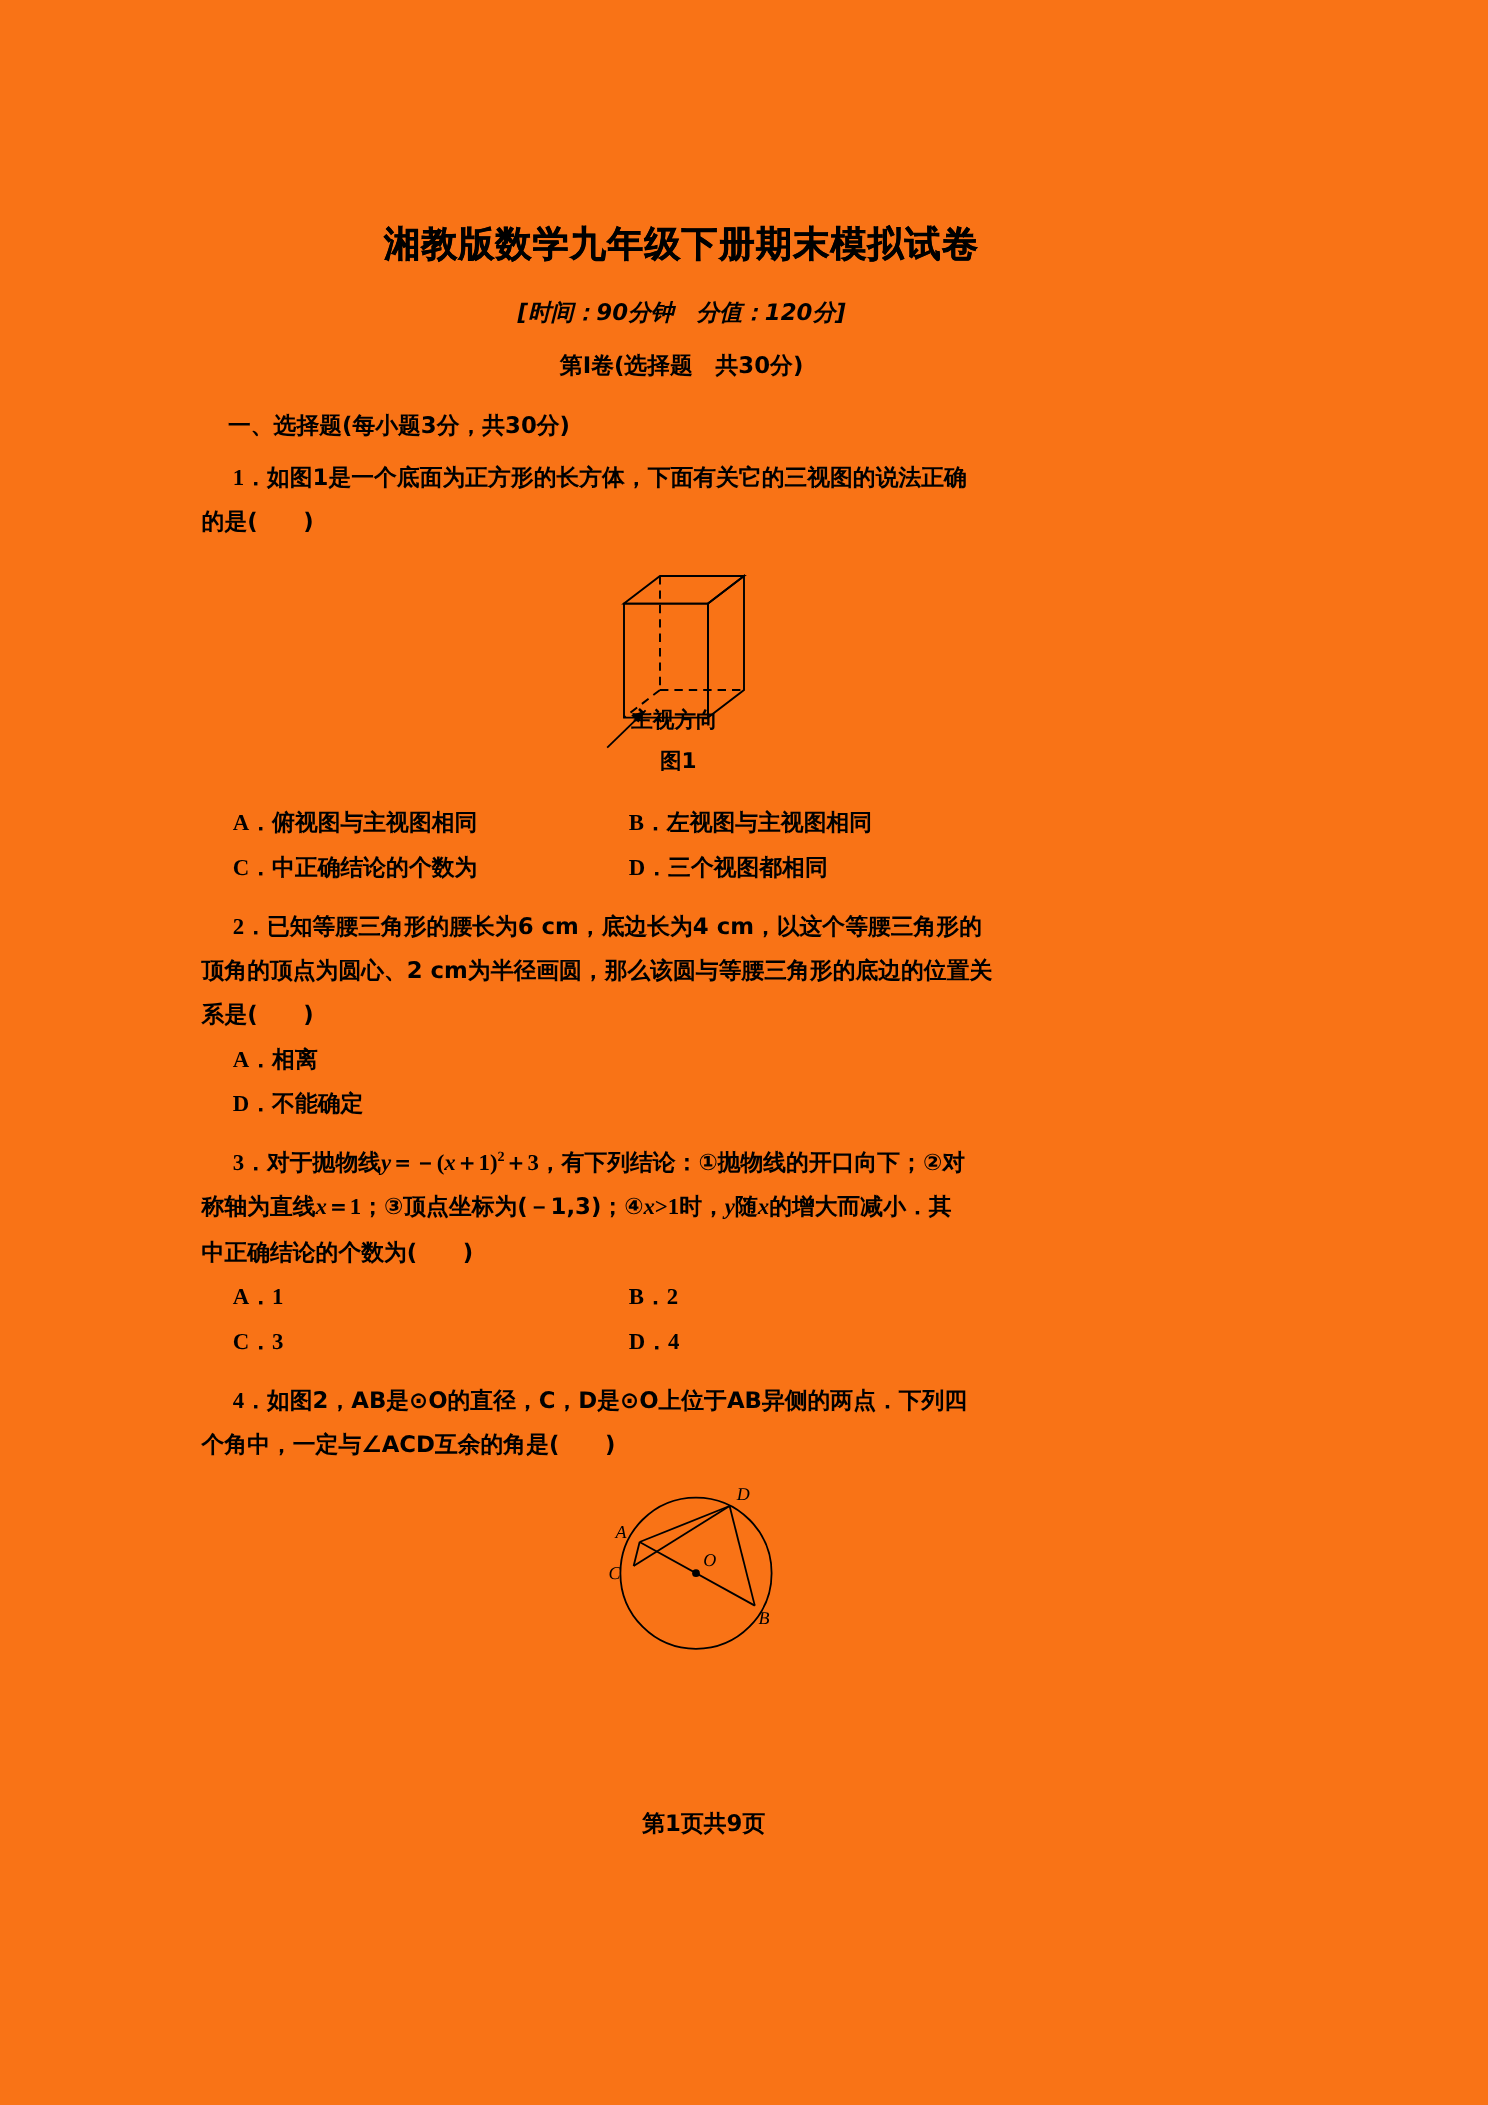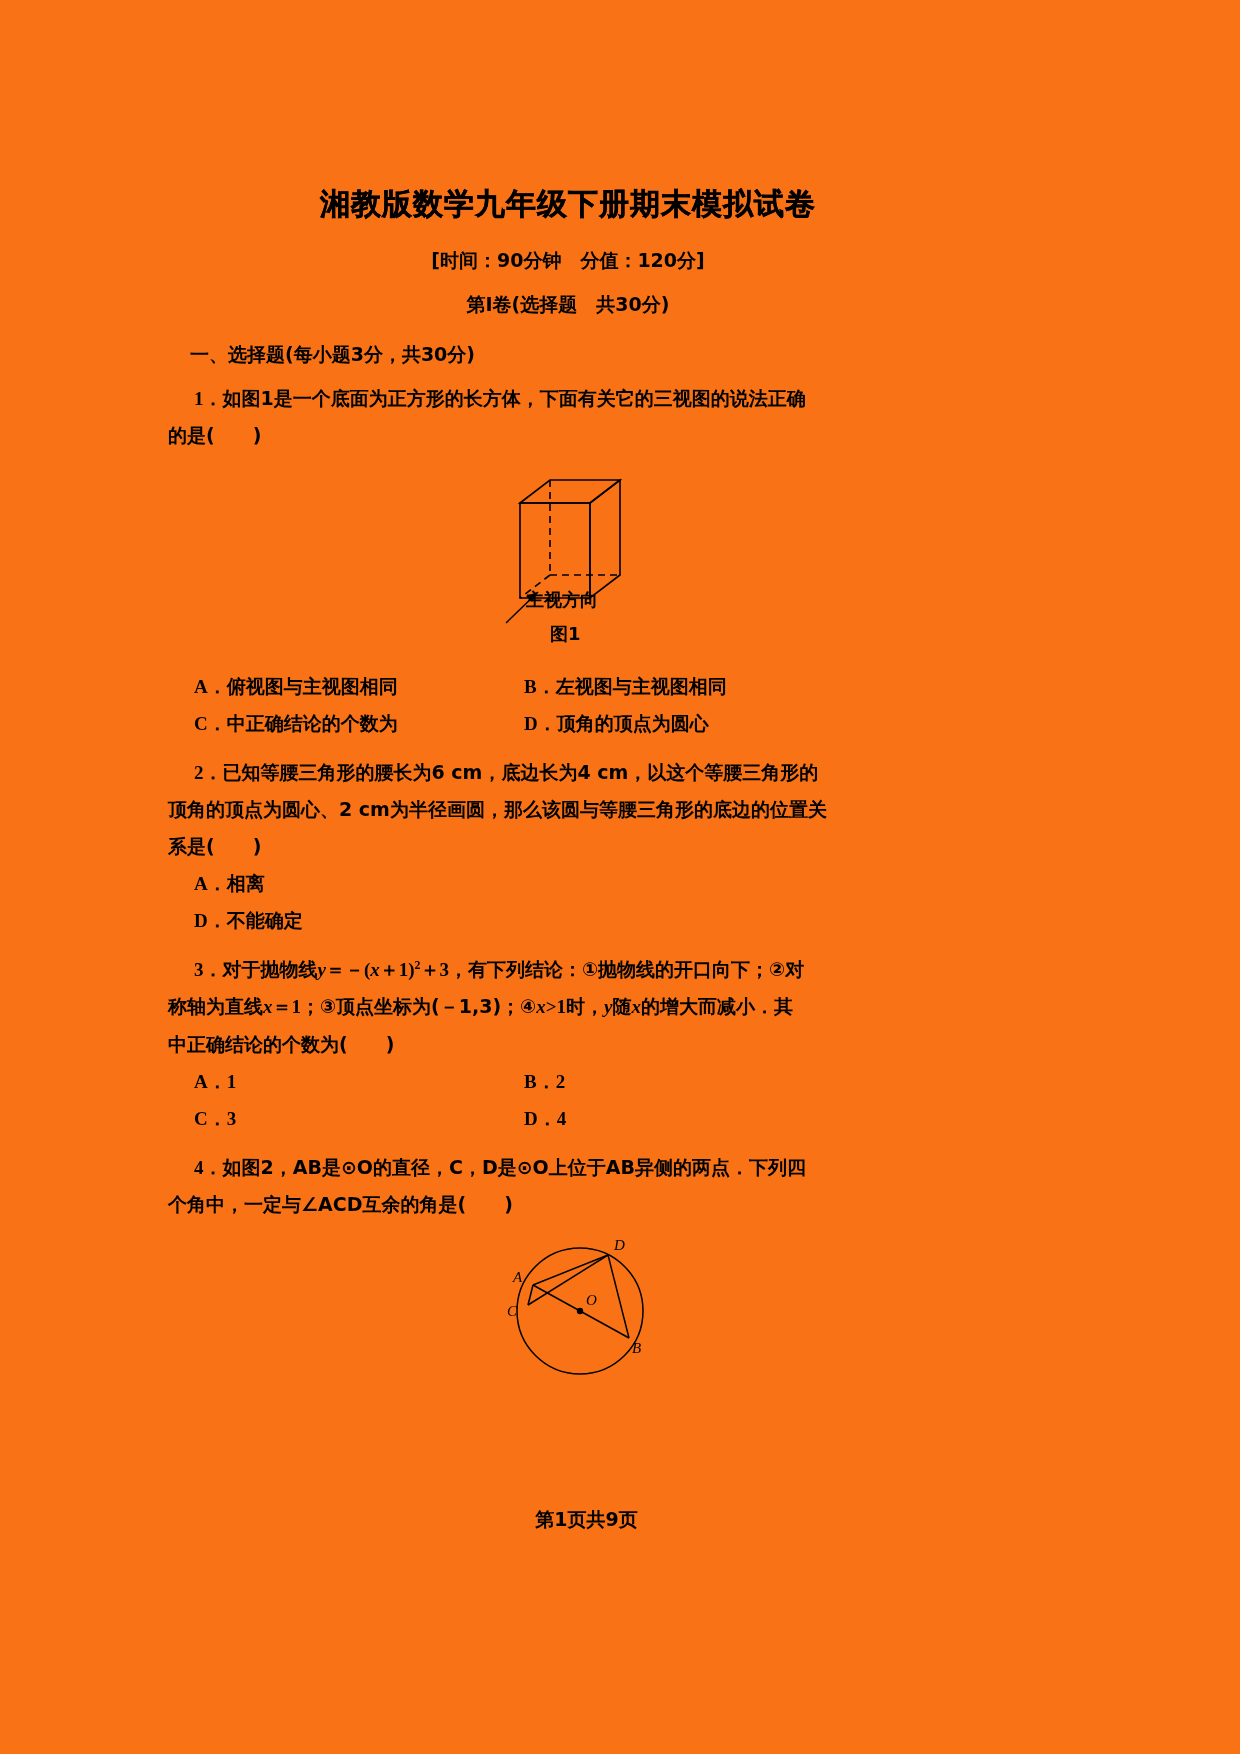--- a/index.html
+++ b/index.html
@@ -36,20 +36,21 @@
     line-height: 1.2;
     font-family: "DejaVu Sans", "Liberation Sans", sans-serif;
     -webkit-text-stroke: 0.4px #000;
   }
   .doc-subtitle {
     text-align: center;
     font-size: 19px;
     font-weight: bold;
     margin-top: 26px;
     font-family: "DejaVu Sans", "Liberation Sans", sans-serif;
+    font-style: italic;
   }
   .section-head {
     text-align: center;
     font-size: 19px;
     font-weight: bold;
     margin-top: 18px;
     font-family: "DejaVu Sans", "Liberation Sans", sans-serif;
   }
   .part-head {
     font-size: 19px;
@@ -161,21 +162,21 @@
       <div class="fig-caption cap1">图1</div>
     </div>
 
     <div class="opts">
       <div class="opt-row">
         <span class="opt"><span class="mn">A</span><span>．俯视图与主视图相同</span></span>
         <span class="opt"><span class="mn">B</span><span>．左视图与主视图相同</span></span>
       </div>
       <div class="opt-row">
         <span class="opt"><span class="mn">C</span><span>．中正确结论的个数为</span></span>
-        <span class="opt"><span class="mn">D</span><span>．顶角的顶点为圆心</span></span>
+        <span class="opt"><span class="mn">D</span><span>．三个视图都相同</span></span>
       </div>
     </div>
 
     <div class="question">
       <span class="indent"></span><span class="mn">2</span><span>．已知等腰三角形的腰长为6 cm，底边长为4 cm，以这个等腰三角形的</span><br>
       <span>顶角的顶点为圆心、2 cm为半径画圆，那么该圆与等腰三角形的底边的位置关</span><br>
       <span>系是(　　)</span>
     </div>
 
     <div class="opts">

